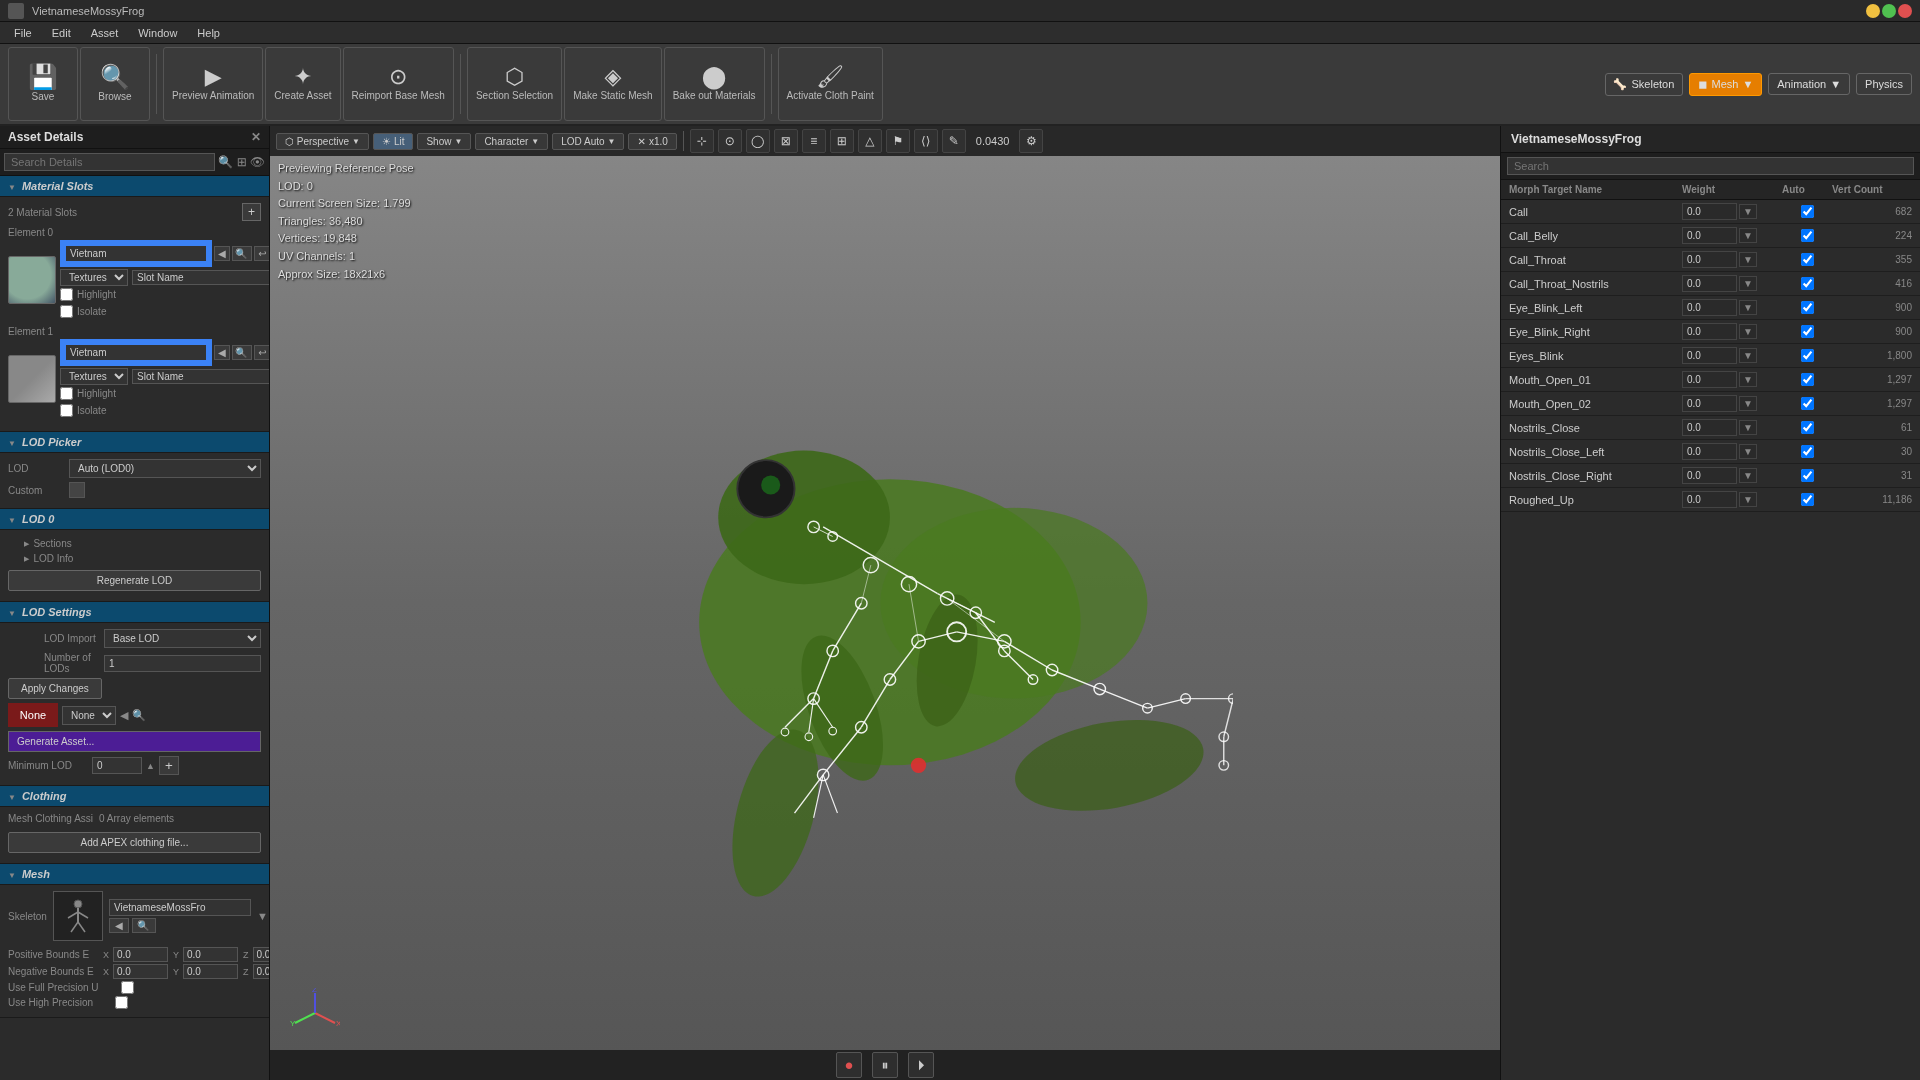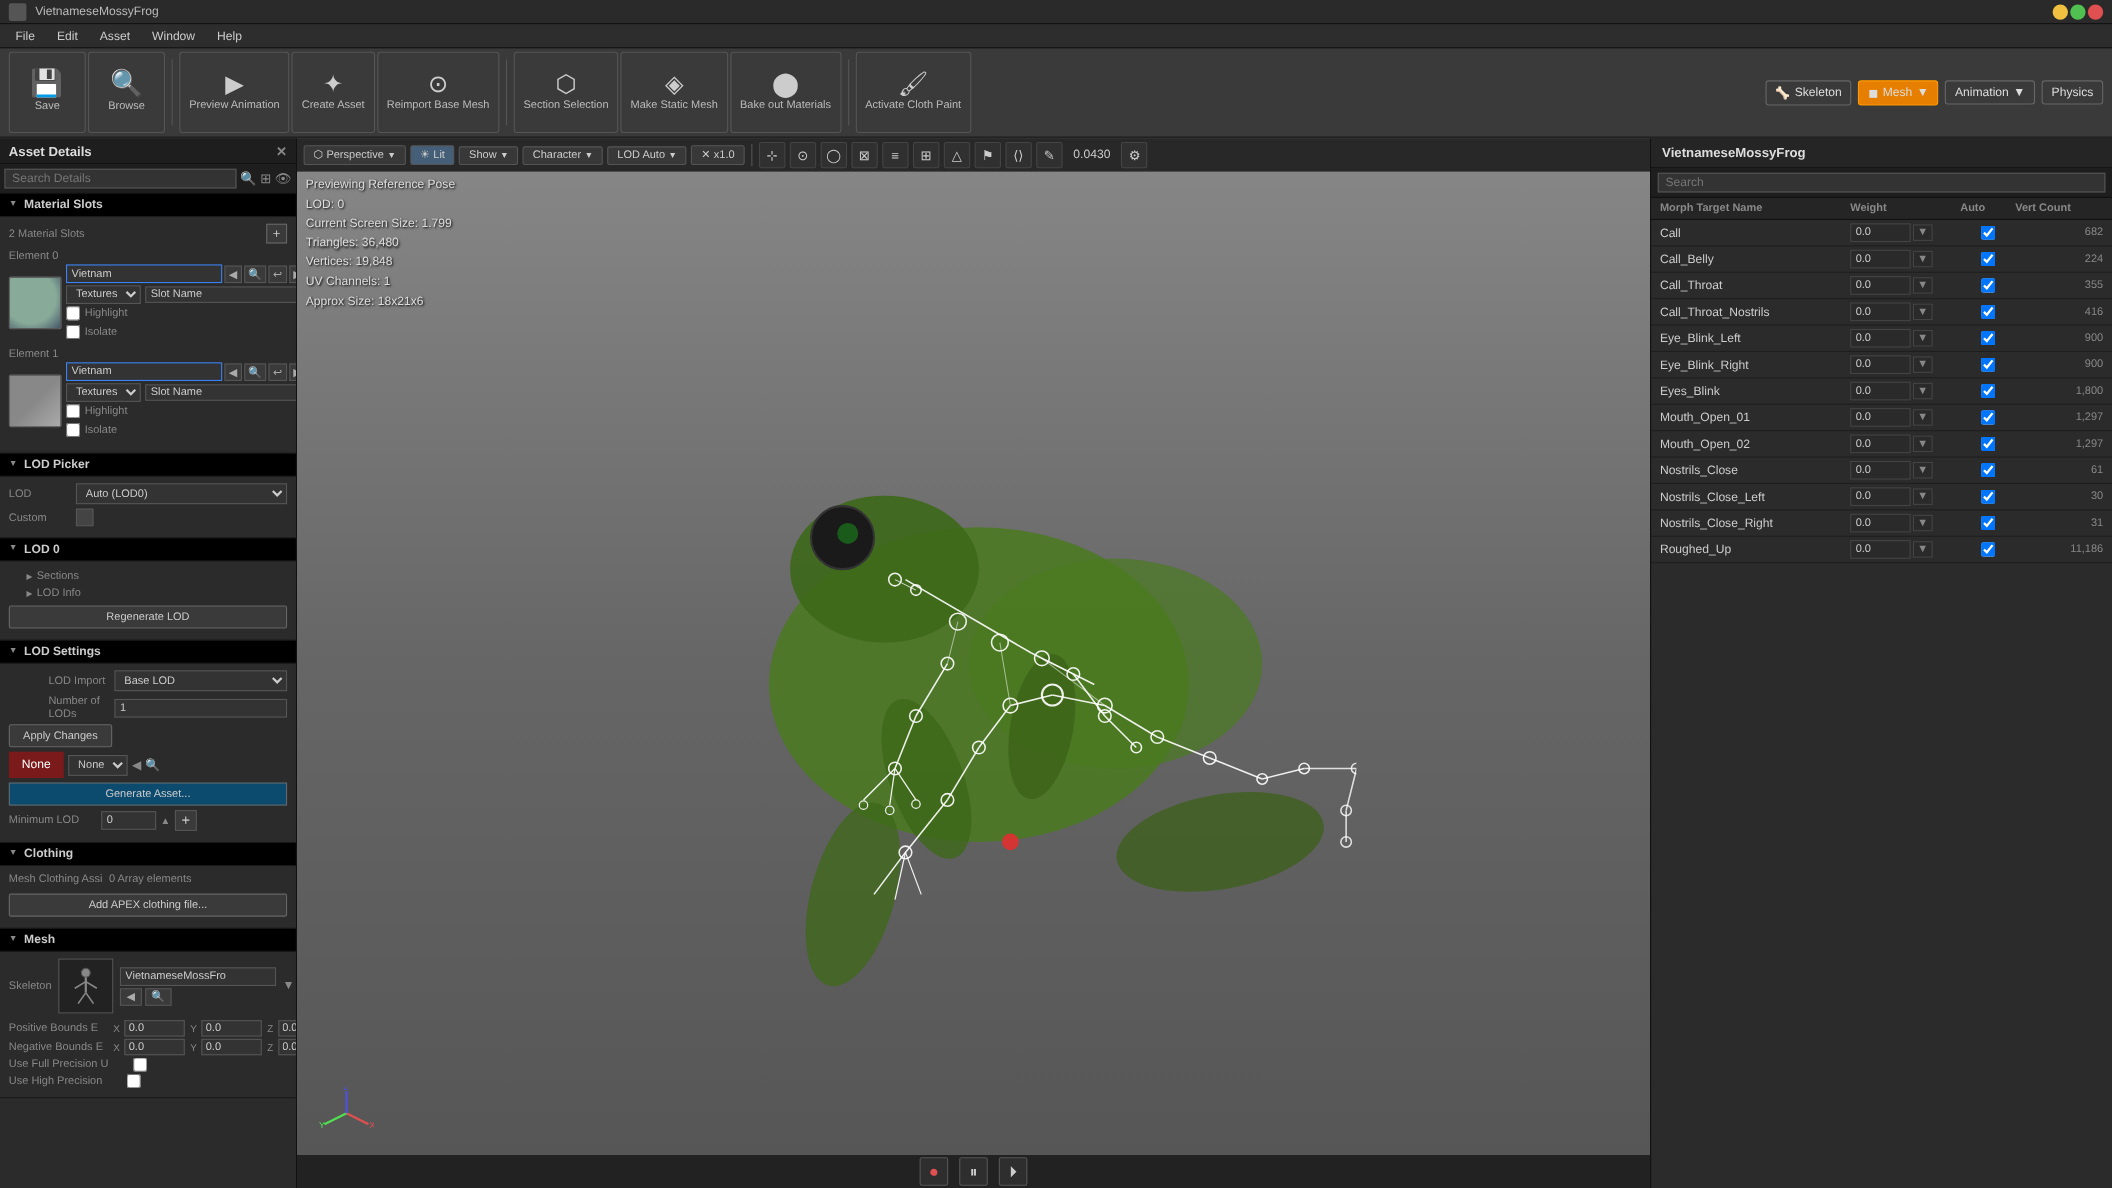--- a/index.html
+++ b/index.html
@@ -41,30 +41,30 @@
     .panel-header { background: #1e1e1e; padding: 4px 8px; font-size: 12px; font-weight: bold; color: #ddd; display: flex; align-items: center; gap: 6px; border-bottom: 1px solid #111; }
     .panel-header .close-x { margin-left: auto; cursor: pointer; color: #888; }
 
     
     #search-bar { display: flex; align-items: center; background: #1e1e1e; padding: 4px; border-bottom: 1px solid #111; }
     #search-bar input { background: #333; border: 1px solid #555; color: #ccc; padding: 2px 6px; font-size: 11px; flex: 1; }
     #search-bar .search-icons { display: flex; gap: 3px; margin-left: 4px; }
     #search-bar .s-icon { cursor: pointer; color: #888; font-size: 12px; }
 
     
-    .section-hdr { background: #000000; padding: 4px 8px; font-size: 11px; font-weight: bold; color: #ccc; cursor: pointer; display: flex; align-items: flex-start; border-bottom: 1px solid #1a1a1a; }
+    .section-hdr { background: #0c4a6e; padding: 4px 8px; font-size: 11px; font-weight: bold; color: #ccc; cursor: pointer; display: flex; align-items: flex-end; border-bottom: 1px solid #1a1a1a; font-style: italic; }
     .section-hdr::before { content: '▼'; font-size: 8px; margin-right: 6px; color: #888; }
     .section-content { padding: 6px 8px; background: #2b2b2b; border-bottom: 1px solid #1a1a1a; }
 
     
     .mat-row { display: flex; align-items: center; gap: 4px; margin-bottom: 6px; }
     .mat-preview { width: 48px; height: 48px; background: #555; border: 1px solid #666; border-radius: 2px; flex-shrink: 0; }
     .mat-controls { display: flex; flex-direction: column; gap: 2px; flex: 1; }
     .mat-name-row { display: flex; align-items: center; gap: 2px; }
-    .mat-name { background: #333; border: 1px solid #3b82f6; color: #ccc; padding: 2px 4px; font-size: 10px; flex: 1; }
+    .mat-name { background: #333; border: 6px solid #3b82f6; color: #ccc; padding: 2px 4px; font-size: 10px; flex: 1; }
     .mat-icon-btn { background: #3a3a3a; border: 1px solid #555; color: #aaa; padding: 1px 3px; cursor: pointer; font-size: 10px; }
     .slot-type-row { display: flex; align-items: center; gap: 4px; }
     .slot-dropdown { background: #333; border: 1px solid #555; color: #ccc; padding: 1px 4px; font-size: 10px; }
     .slot-name-field { background: #333; border: 1px solid #555; color: #ccc; padding: 1px 4px; font-size: 10px; flex: 1; }
     .mat-header-row { display: flex; align-items: center; gap: 4px; margin-bottom: 6px; }
     .mat-add-btn { background: #3a3a3a; border: 1px solid #666; color: #ccc; padding: 1px 5px; cursor: pointer; font-size: 12px; }
     .checkbox-row { display: flex; align-items: center; gap: 4px; color: #888; font-size: 10px; margin-bottom: 2px; }
 
     
     .lod-row { display: flex; align-items: center; gap: 6px; margin-bottom: 4px; }
@@ -84,21 +84,21 @@
     .lod-settings-row { display: flex; align-items: center; gap: 6px; margin-bottom: 4px; }
     .lod-settings-label { color: #888; font-size: 10px; width: 90px; padding-left: 36px; }
     .lod-settings-input { background: #333; border: 1px solid #555; color: #ccc; padding: 2px 4px; font-size: 10px; flex: 1; }
 
     
     .lodsettings-block { display: flex; align-items: center; gap: 4px; margin: 4px 0; }
     .none-badge { background: #7a1a1a; color: #fff; padding: 6px 8px; font-size: 11px; min-width: 50px; text-align: center; }
     .none-dropdown { background: #333; border: 1px solid #555; color: #ccc; padding: 2px 4px; font-size: 10px; }
 
     
-    .gen-asset-btn { background: #0c4a6e; border: 1px solid #666; color: #ccc; padding: 4px 8px; cursor: pointer; font-size: 10px; width: 100%; text-align: center; }
+    .gen-asset-btn { background: #4c1d95; border: 1px solid #666; color: #ccc; padding: 4px 8px; cursor: pointer; font-size: 10px; width: 100%; text-align: left; }
 
     
     .min-lod-row { display: flex; align-items: center; gap: 4px; margin: 4px 0; }
     .min-lod-input { background: #333; border: 1px solid #555; color: #ccc; padding: 2px 4px; font-size: 10px; width: 50px; }
     .plus-btn { background: #3a3a3a; border: 1px solid #555; color: #ccc; padding: 1px 5px; cursor: pointer; }
 
     
     .clothing-row { display: flex; align-items: center; gap: 6px; margin-bottom: 4px; font-size: 10px; color: #888; }
 
     

